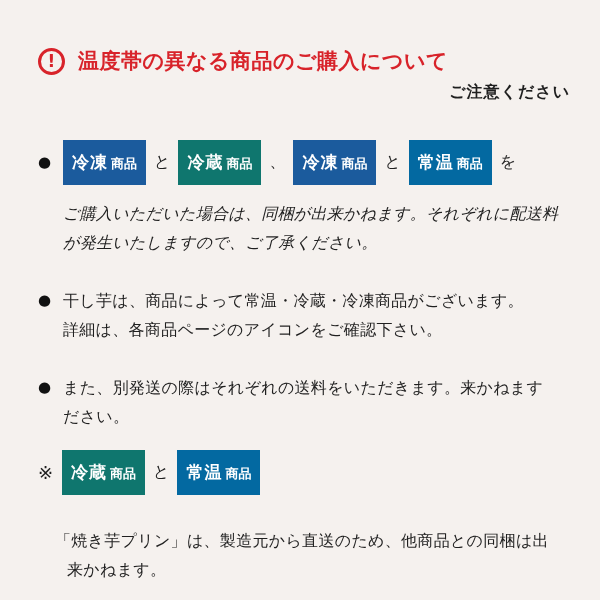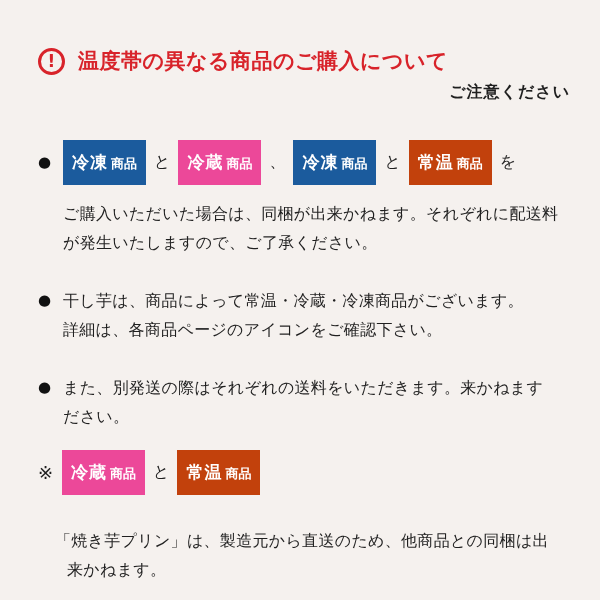--- a/index.html
+++ b/index.html
@@ -40,28 +40,28 @@
 
   .badge {
     height: 45px; padding: 0 9px;
     display: inline-flex; align-items: center; justify-content: center;
     color: #fff; font-family: "DejaVu Serif", "Liberation Serif", serif;
     white-space: nowrap;
   }
   .badge-main { font-size: 17px; font-weight: bold; letter-spacing: 1px; }
   .badge-sub  { font-size: 13px; font-weight: bold; margin-left: 3px; padding-top: 3px; }
   .badge-frozen  { background: #1b5b9d; }
-  .badge-chilled { background: #ec4899; }
-  .badge-ambient { background: #c2410c; }
+  .badge-chilled { background: #0f766e; }
+  .badge-ambient { background: #0369a1; }
 
   .body-text {
     font-size: 16px; line-height: 29px; white-space: pre-line;
     color: #1f1f1f; letter-spacing: 0.3px;
   }
-  .indent-body { margin-left: 25px; margin-top: 14px; }
+  .indent-body { margin-left: 25px; margin-top: 14px; font-style: italic; }
   .flex-row { display: flex; }
   .flex-row .body-text { flex: 1; }
   .s3 { margin-bottom: 19px; }
   .s4-body { margin-left: 29px; margin-top: 31px; text-indent: -0.75em; }
 </style>
 </head>
 <body>
 
 <div class="container">
 

